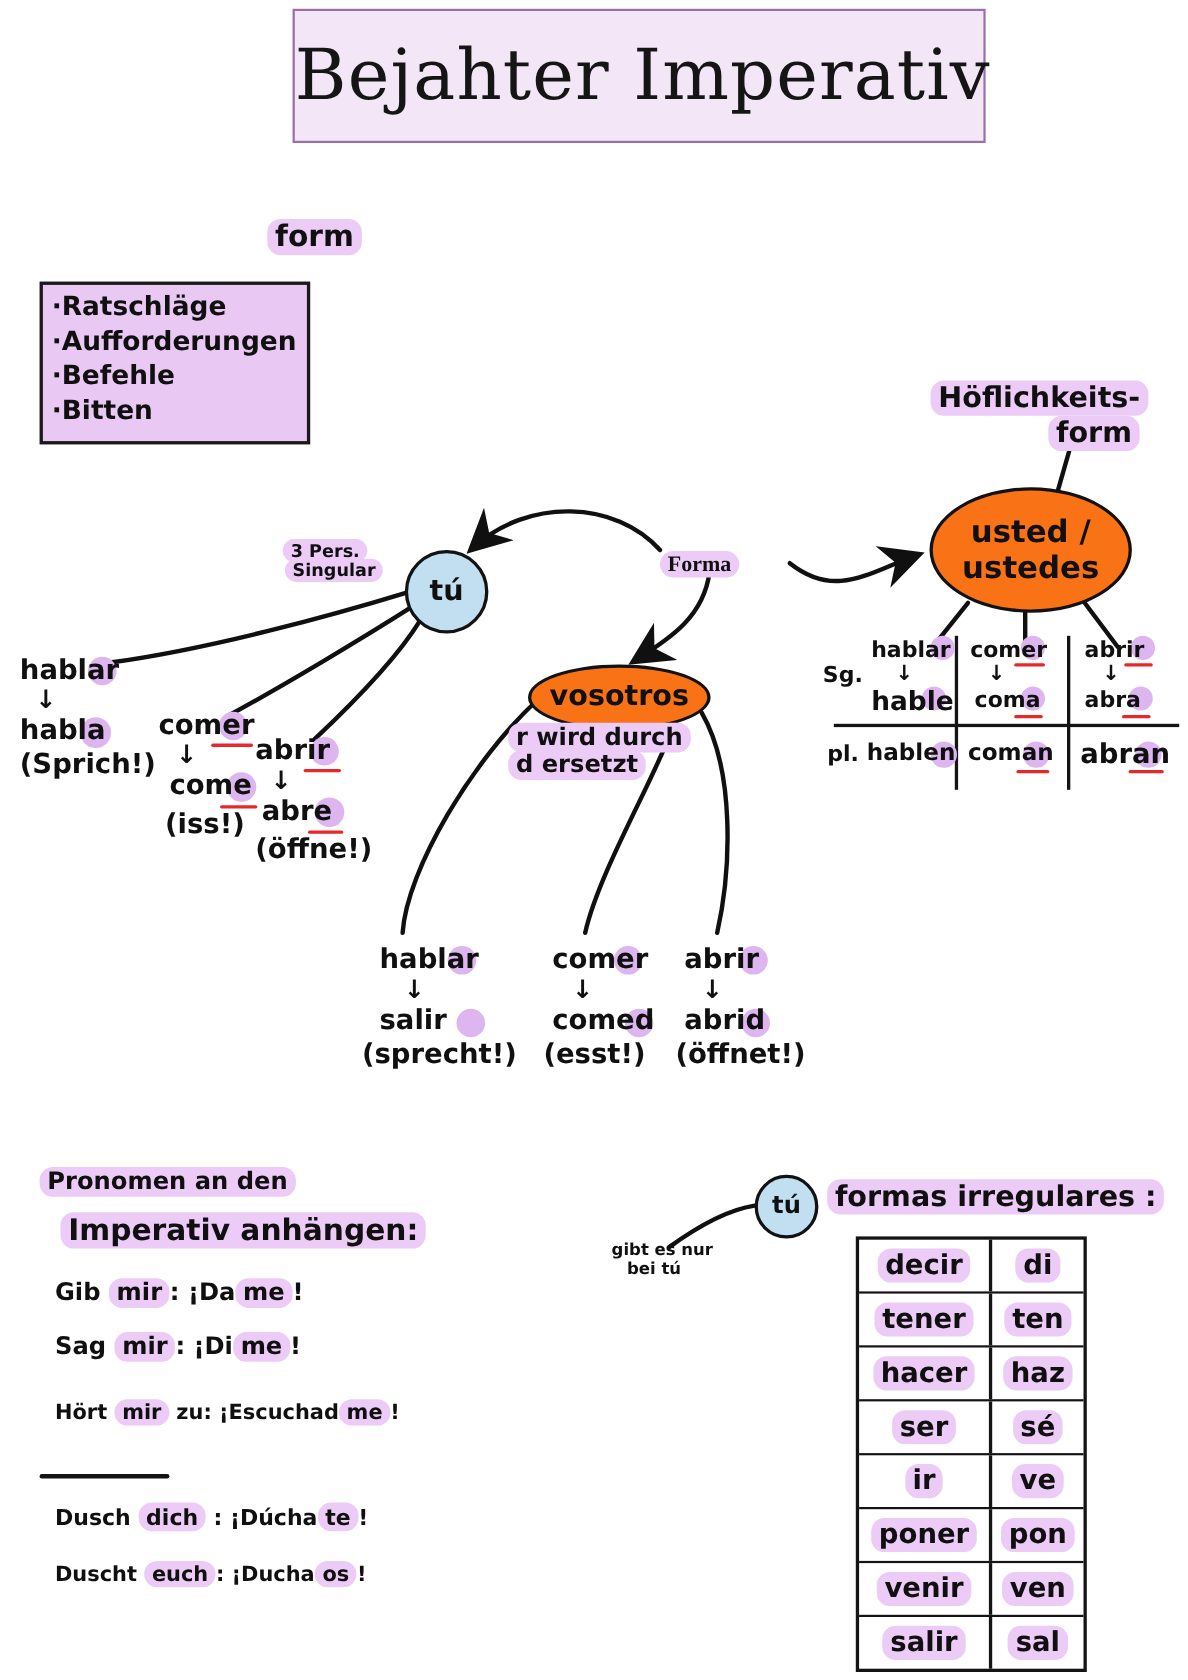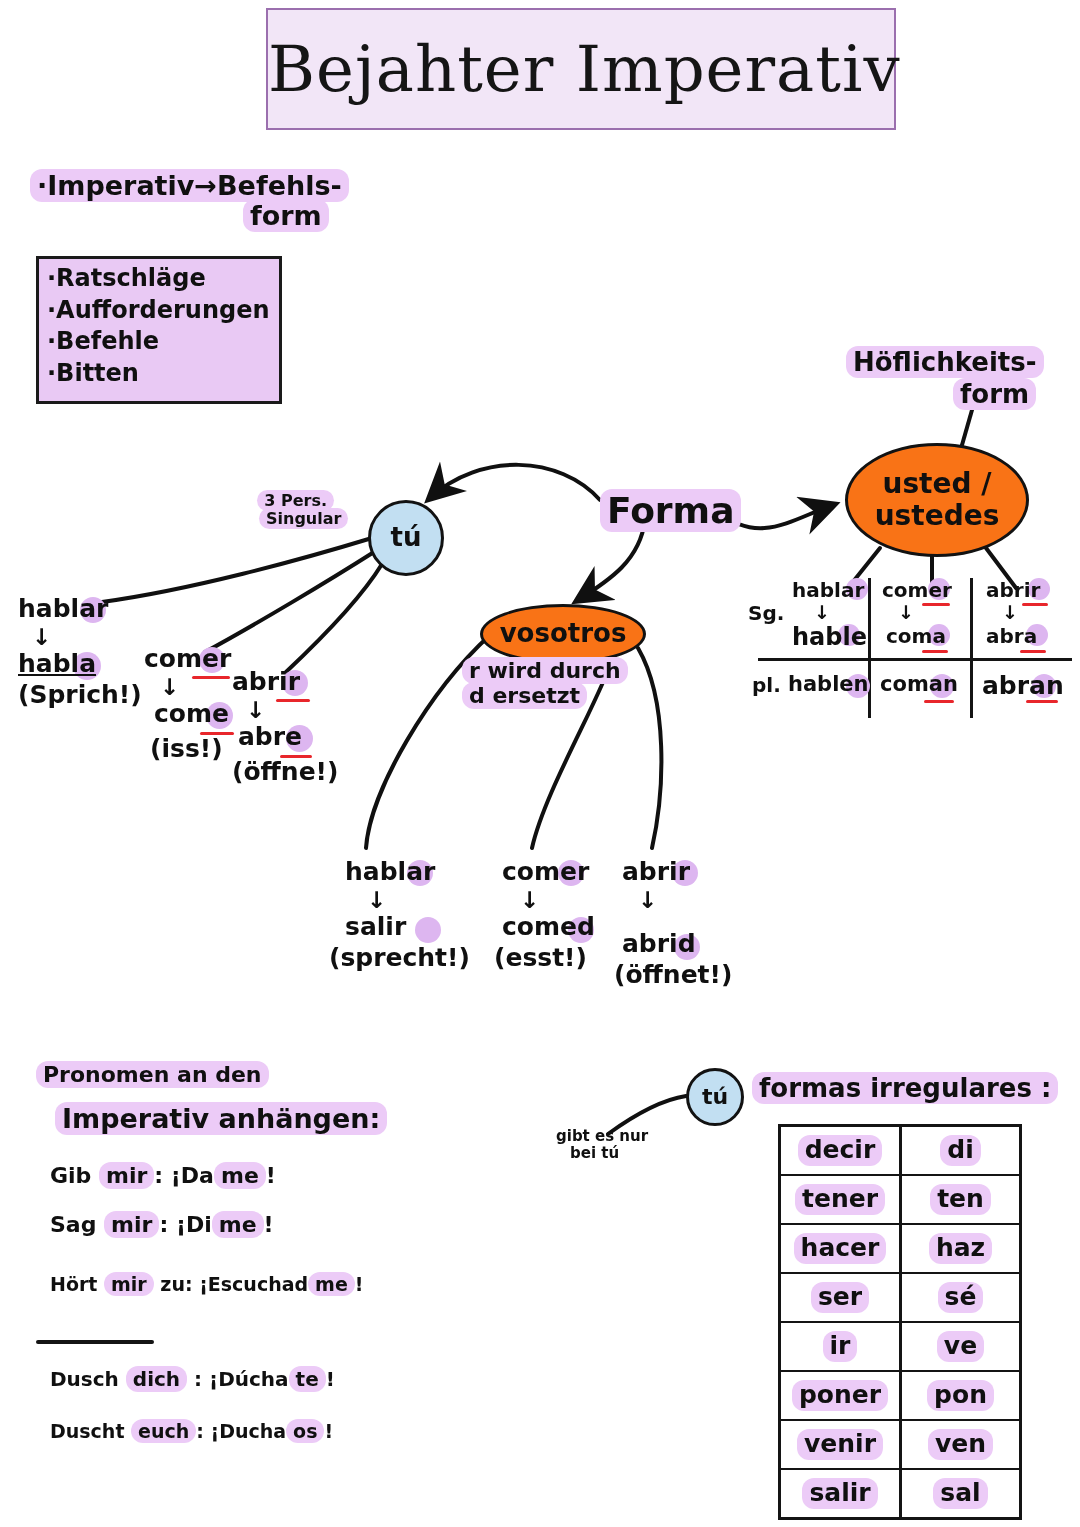--- a/index.html
+++ b/index.html
@@ -114,21 +114,21 @@
   #node-vosotros { left: 480px; top: 604px; width: 160px; height: 54px; }
   #node-vosotros .lbl { font-size: 26px; }
 
   #node-usted { left: 845px; top: 443px; width: 178px; height: 108px; }
   #node-usted .lbl { font-size: 28px; line-height: 1.15; }
 
   #node-tu2 { left: 686px; top: 1068px; width: 52px; height: 52px; }
   #node-tu2 .lbl { font-size: 22px; }
 
   
-  #lbl-forma { left: 600px; top: 490px; font-size: 36px; }
+  #lbl-forma { left: 600px; top: 502px; font-size: 20px; font-family: Liberation Serif, serif; }
   #lbl-hoeflich-1 { left: 846px; top: 348px; font-size: 26px; }
   #lbl-hoeflich-2 { left: 953px; top: 380px; font-size: 26px; }
   #lbl-3pers { left: 243px; top: 492px; font-size: 16px; text-align: center; }
   #note-vosotros { left: 462px; top: 658px; font-size: 22px; text-align: left; }
 
   
   .verbblock { text-align: left; }
   .verbblock .w { font-size: 25px; position: relative; display: inline-block; }
   .verbblock .arrow { font-size: 23px; display:block; }
   .verbblock .tr { font-size: 25px; }
@@ -168,21 +168,21 @@
   }
   #pron-ex-4 { left: 50px; top: 1368px; }
   #pron-ex-5 { left: 50px; top: 1421px; }
 
   
   #lbl-irregulares { left: 752px; top: 1074px; font-size: 26px; }
   #note-tu2 { left: 556px; top: 1128px; font-size: 15px; }
 
   #irr-table {
     left: 778px; top: 1124px;
-    width: 244px;
+    width: 210px;
     border: 3px solid #141414;
     box-sizing: border-box;
     background: #ffffff;
   }
   #irr-table .row {
     display: flex;
     height: 47px;
     border-bottom: 2px solid #141414;
   }
   #irr-table .row:last-child { border-bottom: none; }
@@ -227,23 +227,20 @@
       <path d="M638,648 C668,700 665,790 652,848"></path>
 
       <path d="M686,1096 C660,1100 630,1118 608,1134"></path>
     </g>
   </svg>
 
   <div class="abs" id="title-box">
     <div id="title-text">Bejahter Imperativ</div>
   </div>
 
-  <div class="abs hw" id="intro-line1">
-    <span class="hl">·Imperativ→Befehls-</span>
-  </div>
   <div class="abs hw" id="intro-line2">
     <span class="hl">form</span>
   </div>
 
   <div class="abs" id="uses-box">
     <div class="hw item">·Ratschläge</div>
     <div class="hw item">·Aufforderungen</div>
     <div class="hw item">·Befehle</div>
     <div class="hw item">·Bitten</div>
   </div>
@@ -285,21 +282,21 @@
   </div>
 
   <div class="abs verbblock" id="tu-hablar">
     <div style="position:relative;">
       <span class="dot-hl" style="left:62px; top:2px; width:26px; height:26px;"></span>
       <span class="hw w" style="position:relative; z-index:1;">hablar</span>
     </div>
     <div class="hw arrow" style="margin-left:14px;">↓</div>
     <div style="position:relative;">
       <span class="dot-hl" style="left:55px; top:2px; width:28px; height:28px;"></span>
-      <span class="hw w" style="position:relative; z-index:1;text-decoration:underline;">habla</span>
+      <span class="hw w" style="position:relative; z-index:1;">habla</span>
     </div>
     <div class="hw tr" style="margin-top:2px;">(Sprich!)</div>
   </div>
 
   <div class="abs verbblock" id="tu-comer">
     <div style="position:relative;">
       <span class="dot-hl" style="left:55px; top:2px; width:26px; height:26px;"></span>
       <span class="hw w" style="position:relative; z-index:1;">comer</span>
       <span class="red-underline" style="left:48px; top:31px; width:38px;"></span>
     </div>
@@ -352,21 +349,21 @@
     </div>
     <div class="hw tr" style="margin-top:2px; margin-left:-8px;">(esst!)</div>
   </div>
 
   <div class="abs verbblock" id="vos-abrir">
     <div style="position:relative;">
       <span class="dot-hl" style="left:50px; top:2px; width:26px; height:26px;"></span>
       <span class="hw w" style="position:relative; z-index:1;">abrir</span>
     </div>
     <div class="hw arrow" style="margin-left:16px;">↓</div>
-    <div style="position:relative;margin-top:17px;">
+    <div style="position:relative;">
       <span class="dot-hl" style="left:52px; top:4px; width:26px; height:26px;"></span>
       <span class="hw w" style="position:relative; z-index:1;">abrid</span>
     </div>
     <div class="hw tr" style="margin-top:2px; margin-left:-8px;">(öffnet!)</div>
   </div>
 
   <div class="abs" id="usted-table">
     <div class="hline"></div>
     <div class="vline" style="left:120px; top:0; height:140px;"></div>
     <div class="vline" style="left:222px; top:0; height:140px;"></div>

